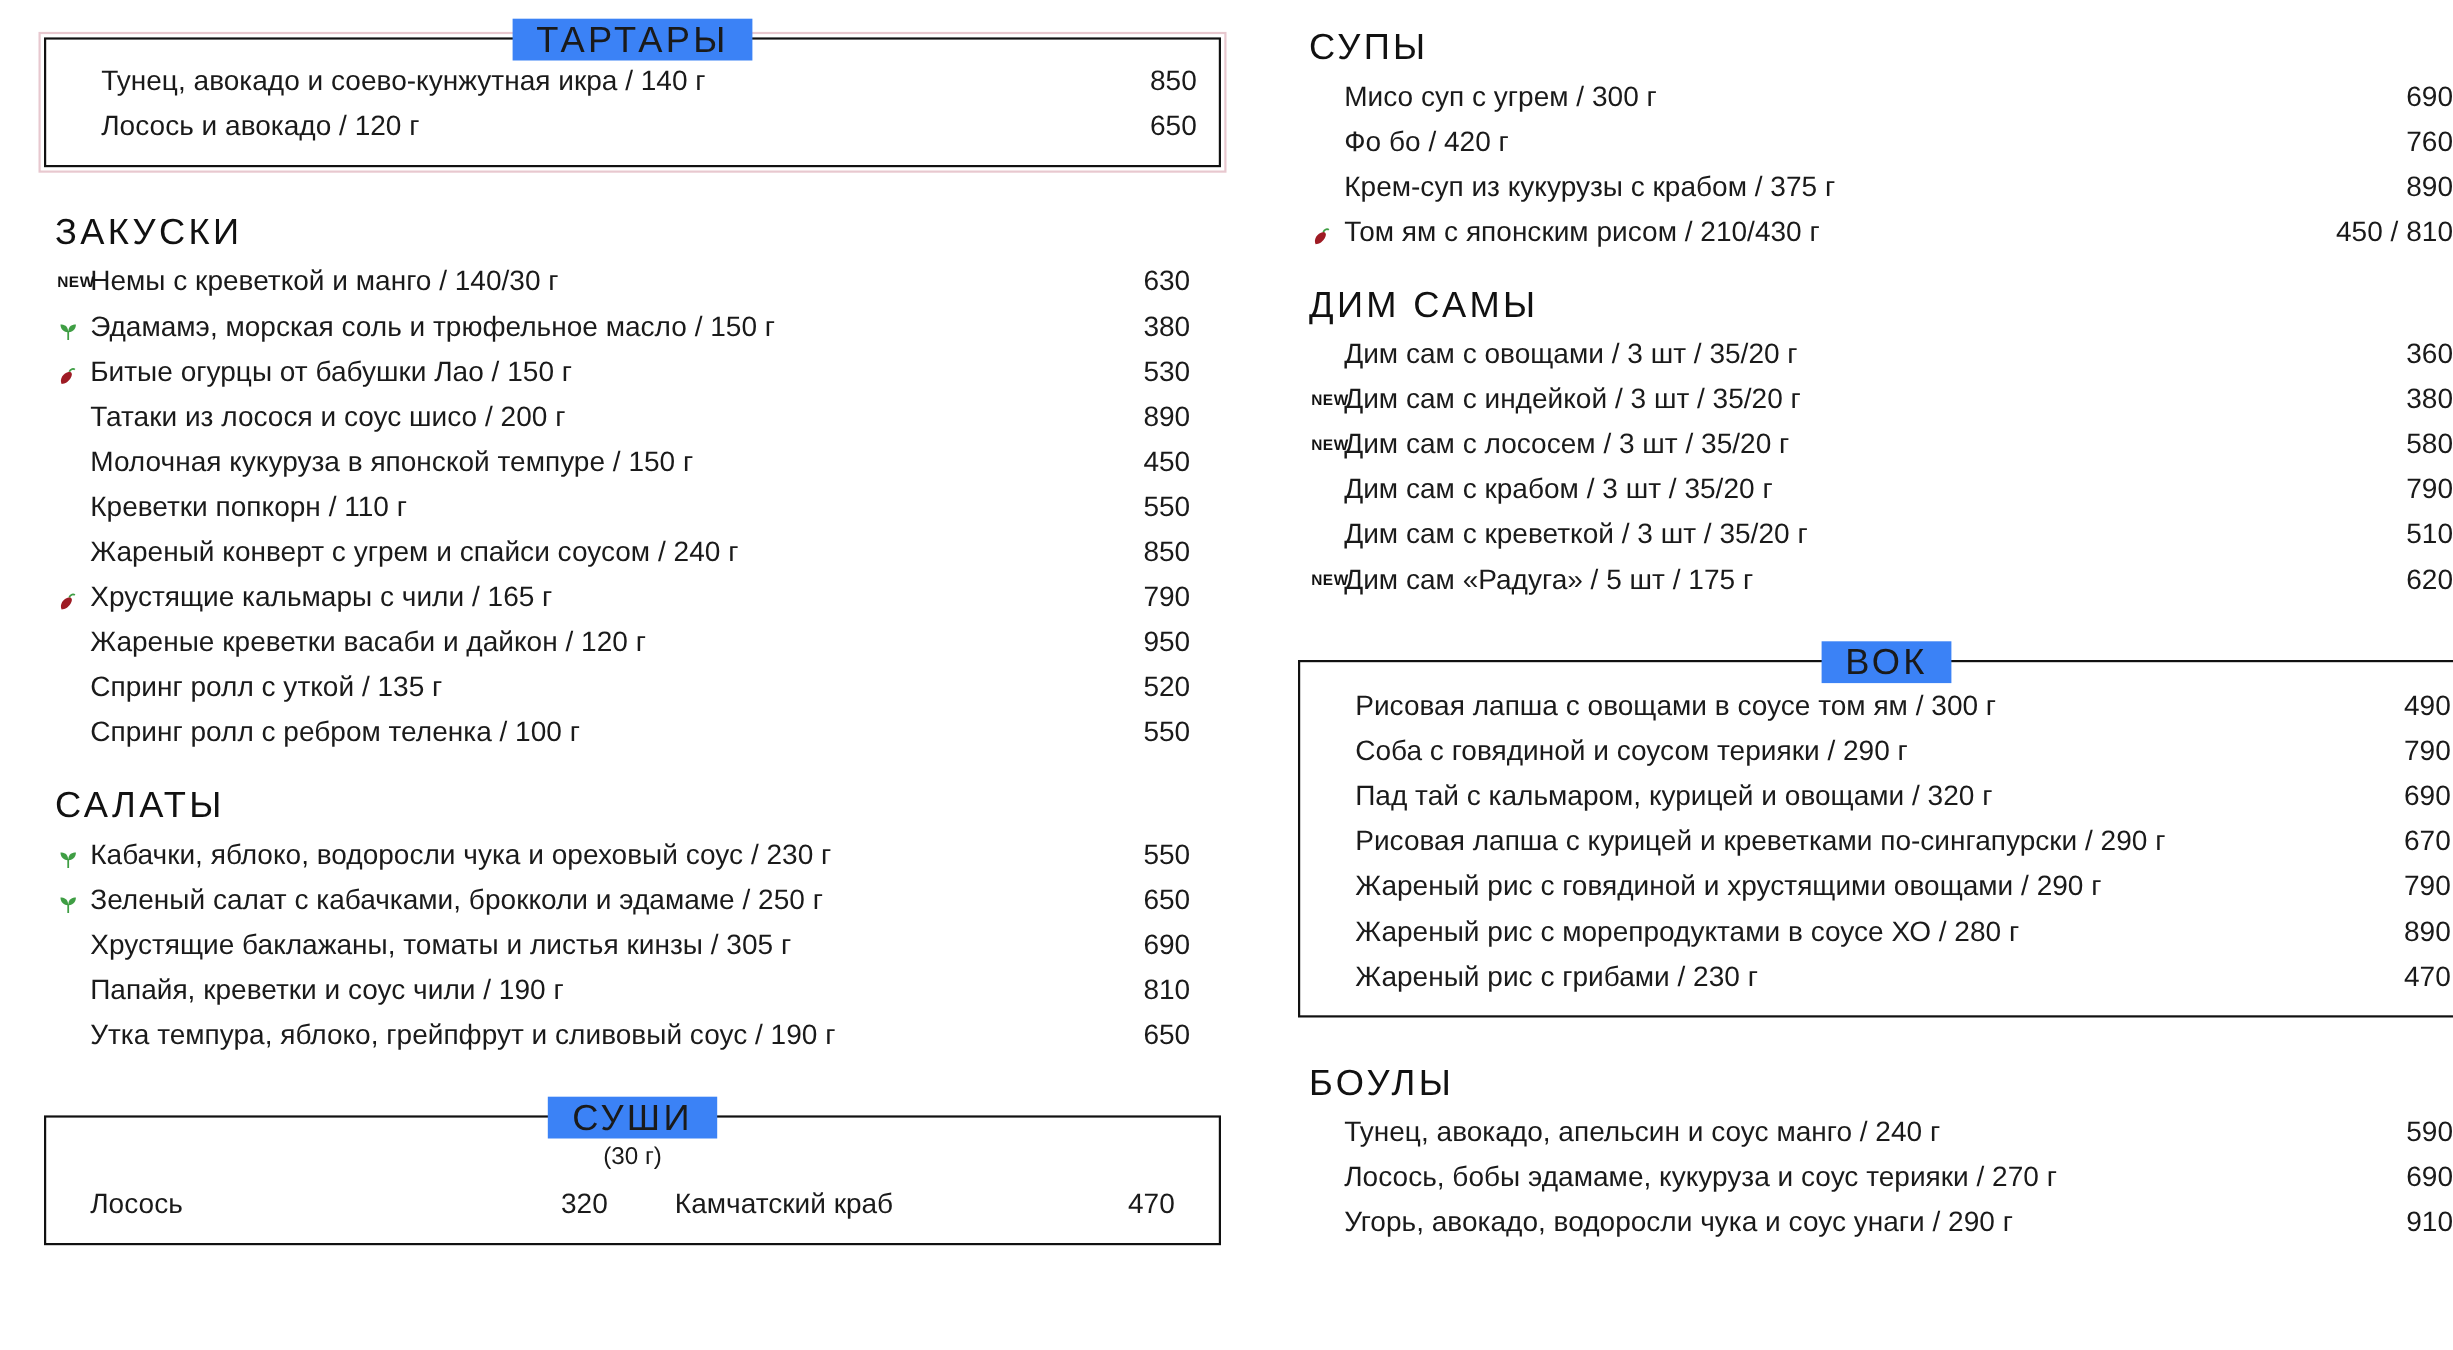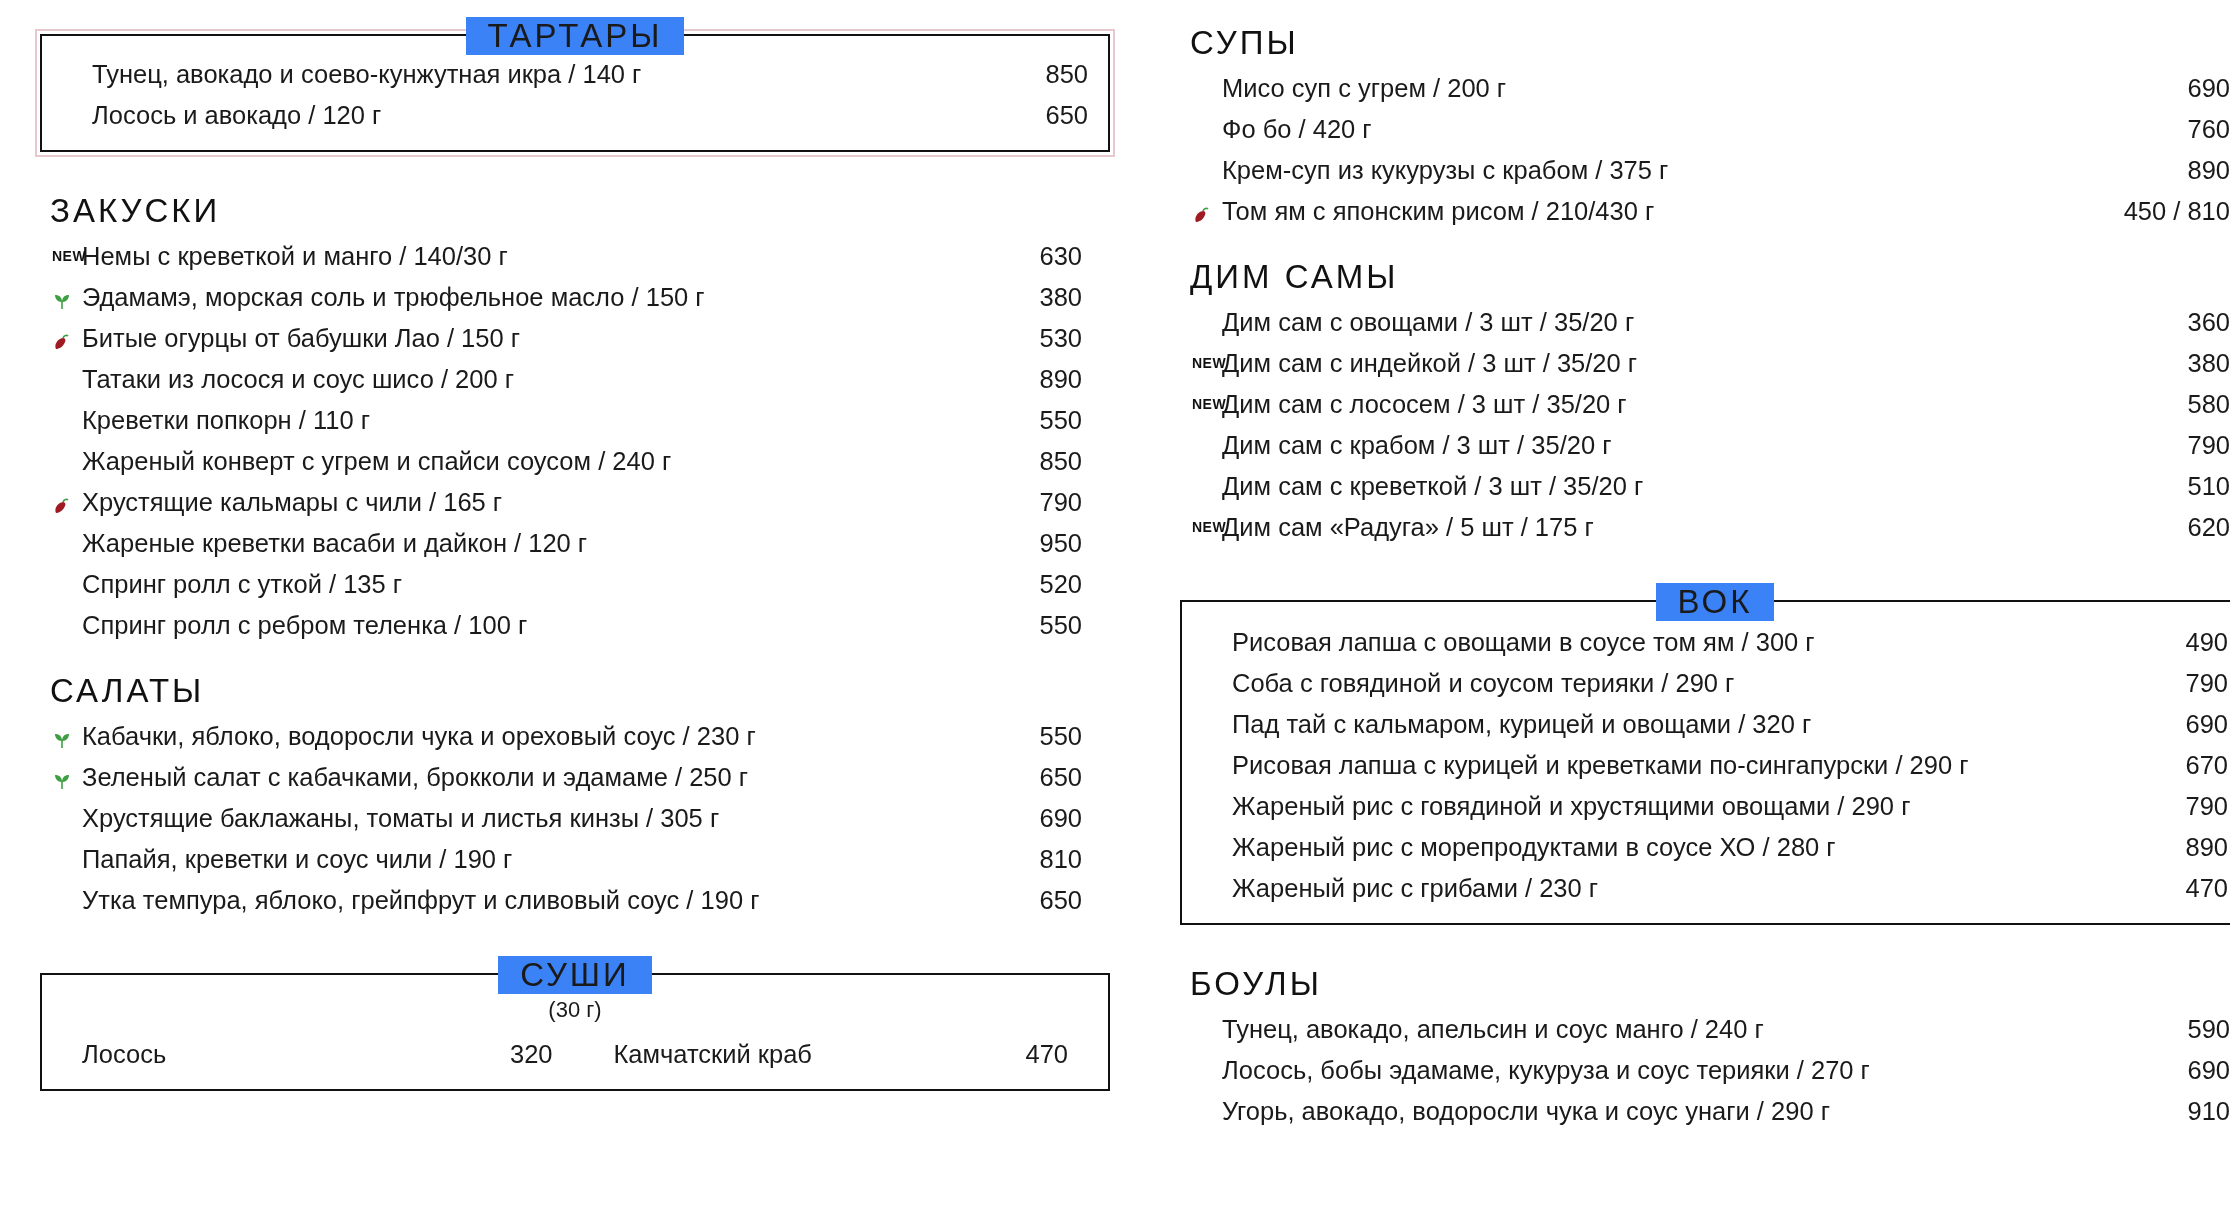--- a/index.html
+++ b/index.html
@@ -210,20 +210,25 @@
           <span class="name">Битые огурцы от бабушки Лао / 150 г</span>
           <span class="price">530</span>
         </li>
         <li class="row">
           <span class="marker"></span>
           <span class="name">Татаки из лосося и соус шисо / 200 г</span>
           <span class="price">890</span>
         </li>
         <li class="row">
           <span class="marker"></span>
+          <span class="name">Молочная кукуруза в японской темпуре / 150 г</span>
+          <span class="price">450</span>
+        </li>
+        <li class="row">
+          <span class="marker"></span>
           <span class="name">Креветки попкорн / 110 г</span>
           <span class="price">550</span>
         </li>
         <li class="row">
           <span class="marker"></span>
           <span class="name">Жареный конверт с угрем и спайси соусом / 240 г</span>
           <span class="price">850</span>
         </li>
         <li class="row">
           <span class="marker"><span class="m-wrap m-chili"><svg width="20" height="20" viewBox="0 0 20 20">
@@ -311,21 +316,21 @@
 
   </div>
 
   <div class="col">
 
     <div style="margin-top:14px;">
       <div class="sec-title">СУПЫ</div>
       <ul class="items" style="padding:0 20px 0 12px;">
         <li class="row">
           <span class="marker"></span>
-          <span class="name">Мисо суп с угрем / 200 г</span>
+          <span class="name">Мисо суп с угрем / 300 г</span>
           <span class="price">690</span>
         </li>
         <li class="row">
           <span class="marker"></span>
           <span class="name">Фо бо / 420 г</span>
           <span class="price">760</span>
         </li>
         <li class="row">
           <span class="marker"></span>
           <span class="name">Крем-суп из кукурузы с крабом / 375 г</span>

